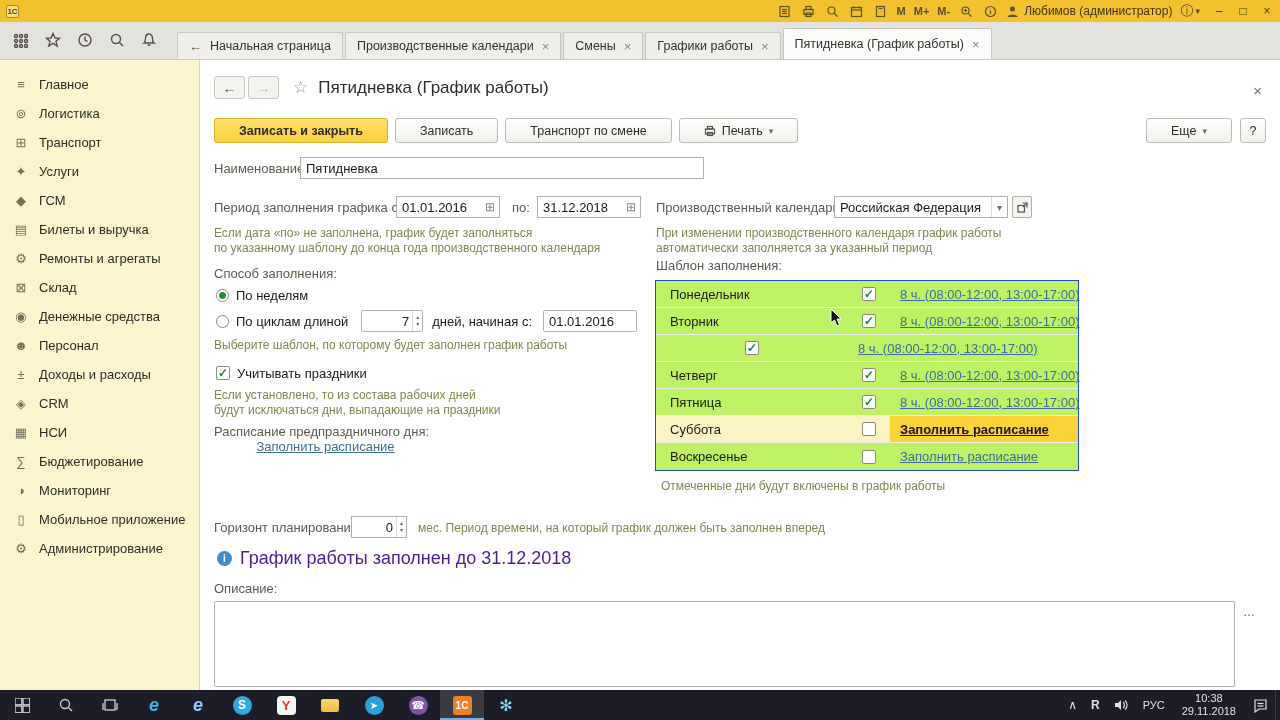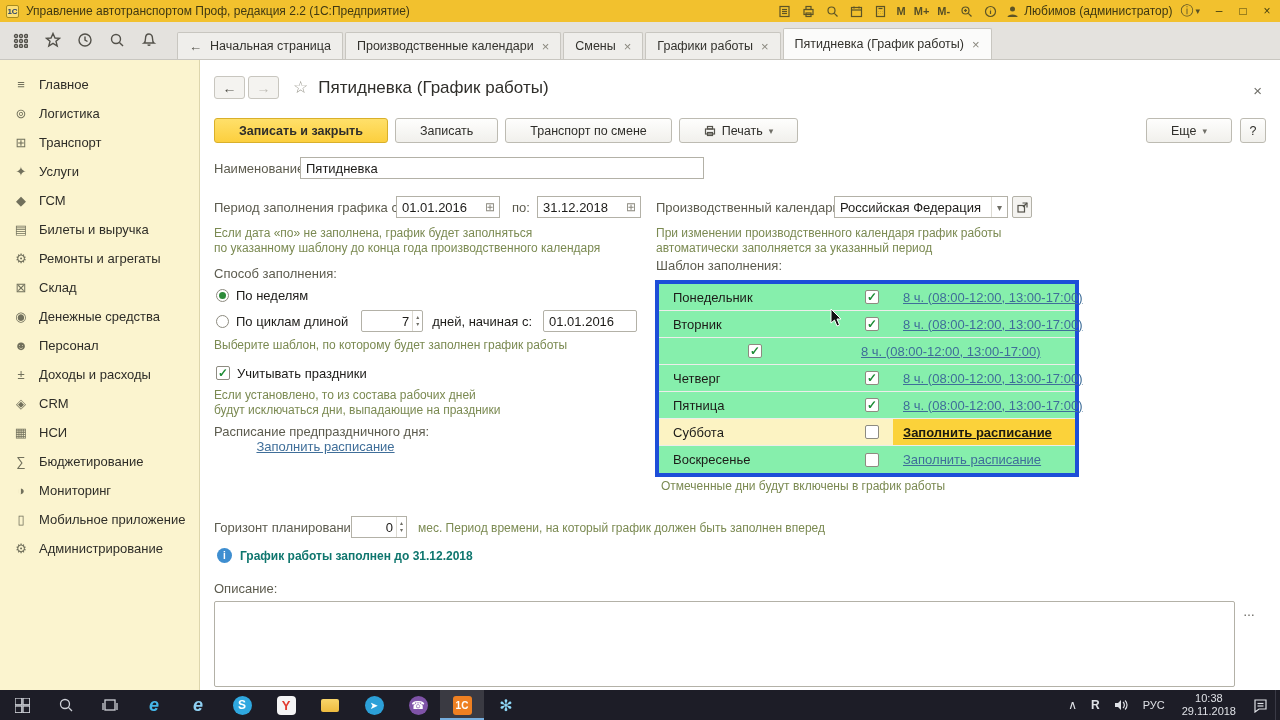--- a/index.html
+++ b/index.html
@@ -88,35 +88,35 @@
     font-size:12px; line-height:12px; }
   .cb.checked::before { content:"✓"; color:#1d8c35; font-weight:bold; }
   .ilabel { margin-right:8px; }
   .inline-input { position:relative; height:22px; border:1px solid #b3b1a7; border-radius:2px; background:#fff;
     display:flex; align-items:center; padding-left:5px; margin-right:9px; }
   .inline-input .val { flex:1; }
   .inline-input .val.num { text-align:right; padding-right:3px; }
 
   .link { color:#3f6e99; text-decoration:underline; cursor:pointer; font-size:13px; white-space:nowrap; }
 
-  .tpl-table { position:absolute; left:455px; top:220px; width:424px; border:4px solid #1d4ed8; background:#86efac; }
+  .tpl-table { position:absolute; left:455px; top:220px; width:424px; border:1px solid #1d4ed8; background:#bef264; }
   .tplrow { display:grid; grid-template-columns:192px 42px 1fr; height:27px; border-bottom:1px solid #ededeb; }
   .tplrow:last-child { border-bottom:none; }
   .day-cell { display:flex; align-items:center; padding-left:14px; font-size:13px; color:#1c1b18; }
   .check-cell { display:flex; align-items:center; justify-content:center; }
   .check-cell .cb { margin:0; }
   .sched-cell { display:flex; align-items:center; padding-left:10px; }
   .tplrow.selected { background:#fcf3c3; }
   .tplrow.selected .sched-cell { background:#fbd23a; }
   .tplrow.selected .link { color:#1b1a10; font-weight:bold; }
 
   .info-ico { width:15px; height:15px; border-radius:50%; background:#3e8ed0; color:#fff; font-size:10px;
     font-weight:bold; display:inline-flex; align-items:center; justify-content:center; margin-right:8px; }
   .info-row { position:absolute; left:17px; top:488px; display:flex; align-items:center; }
-  .info-row .txt { font-size:12px; color:#0f766e;font-weight:bold; }
+  .info-row .txt { font-size:18px; color:#4c1d95; }
 
   .desc-box { position:absolute; left:14px; top:541px; width:1021px; height:86px; border:1px solid #b3b1a7;
     border-radius:2px; background:#fff; cursor:text; }
   .dots-btn { position:absolute; left:1040px; top:544px; width:18px; height:16px; display:flex;
     align-items:center; justify-content:center; color:#55544c; font-size:12px; cursor:pointer; }
 
   .cursor { position:absolute; left:630px; top:248px; pointer-events:none; }
 
   
   .taskbar { position:absolute; bottom:0; left:0; right:0; height:30px; background:#1d1d27;
@@ -132,21 +132,20 @@
   .lang { font-size:11px; }
   .clock { display:flex; flex-direction:column; align-items:center; justify-content:center;
     font-size:11px; line-height:13px; padding:0 10px; cursor:default; }
   .show-desktop { width:5px; height:30px; border-left:1px solid #3a3a46; cursor:pointer; }
 </style>
 </head>
 <body>
 
 <div class="titlebar">
   <span class="applogo">1С</span>
-  <span>Управление автотранспортом Проф, редакция 2.2 (1С:Предприятие)</span>
   <div class="tb-right">
     <span class="tb-ibtn">
       <svg width="13" height="13">
           <rect x="2" y="1.5" width="9" height="10"></rect>
           <line x1="4" y1="4.5" x2="9" y2="4.5"></line>
           <line x1="4" y1="6.5" x2="9" y2="6.5"></line>
           <line x1="4" y1="8.5" x2="9" y2="8.5"></line>
         </svg>
     </span>
     <span class="tb-ibtn">

